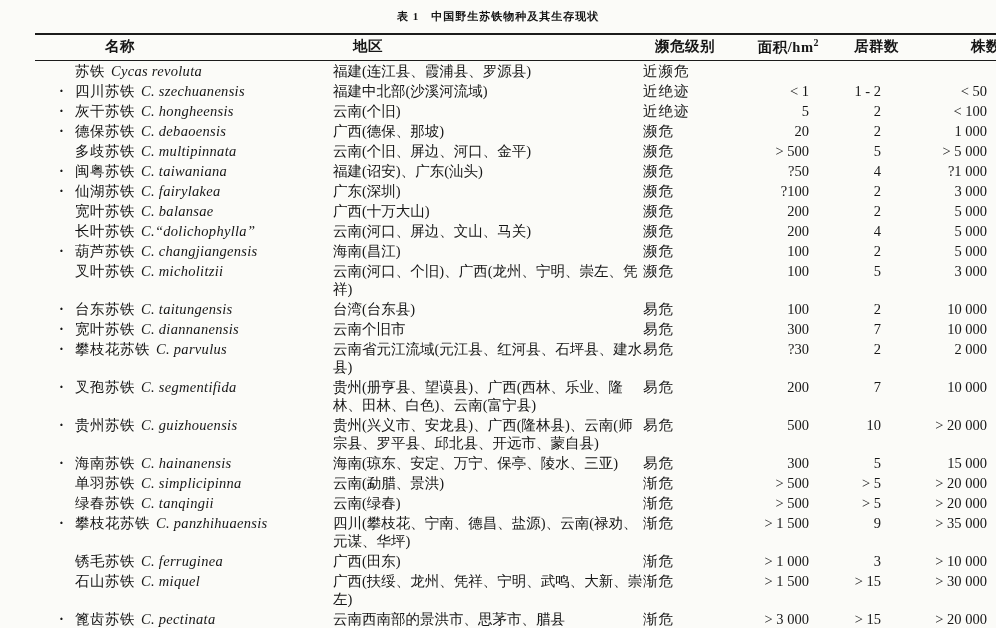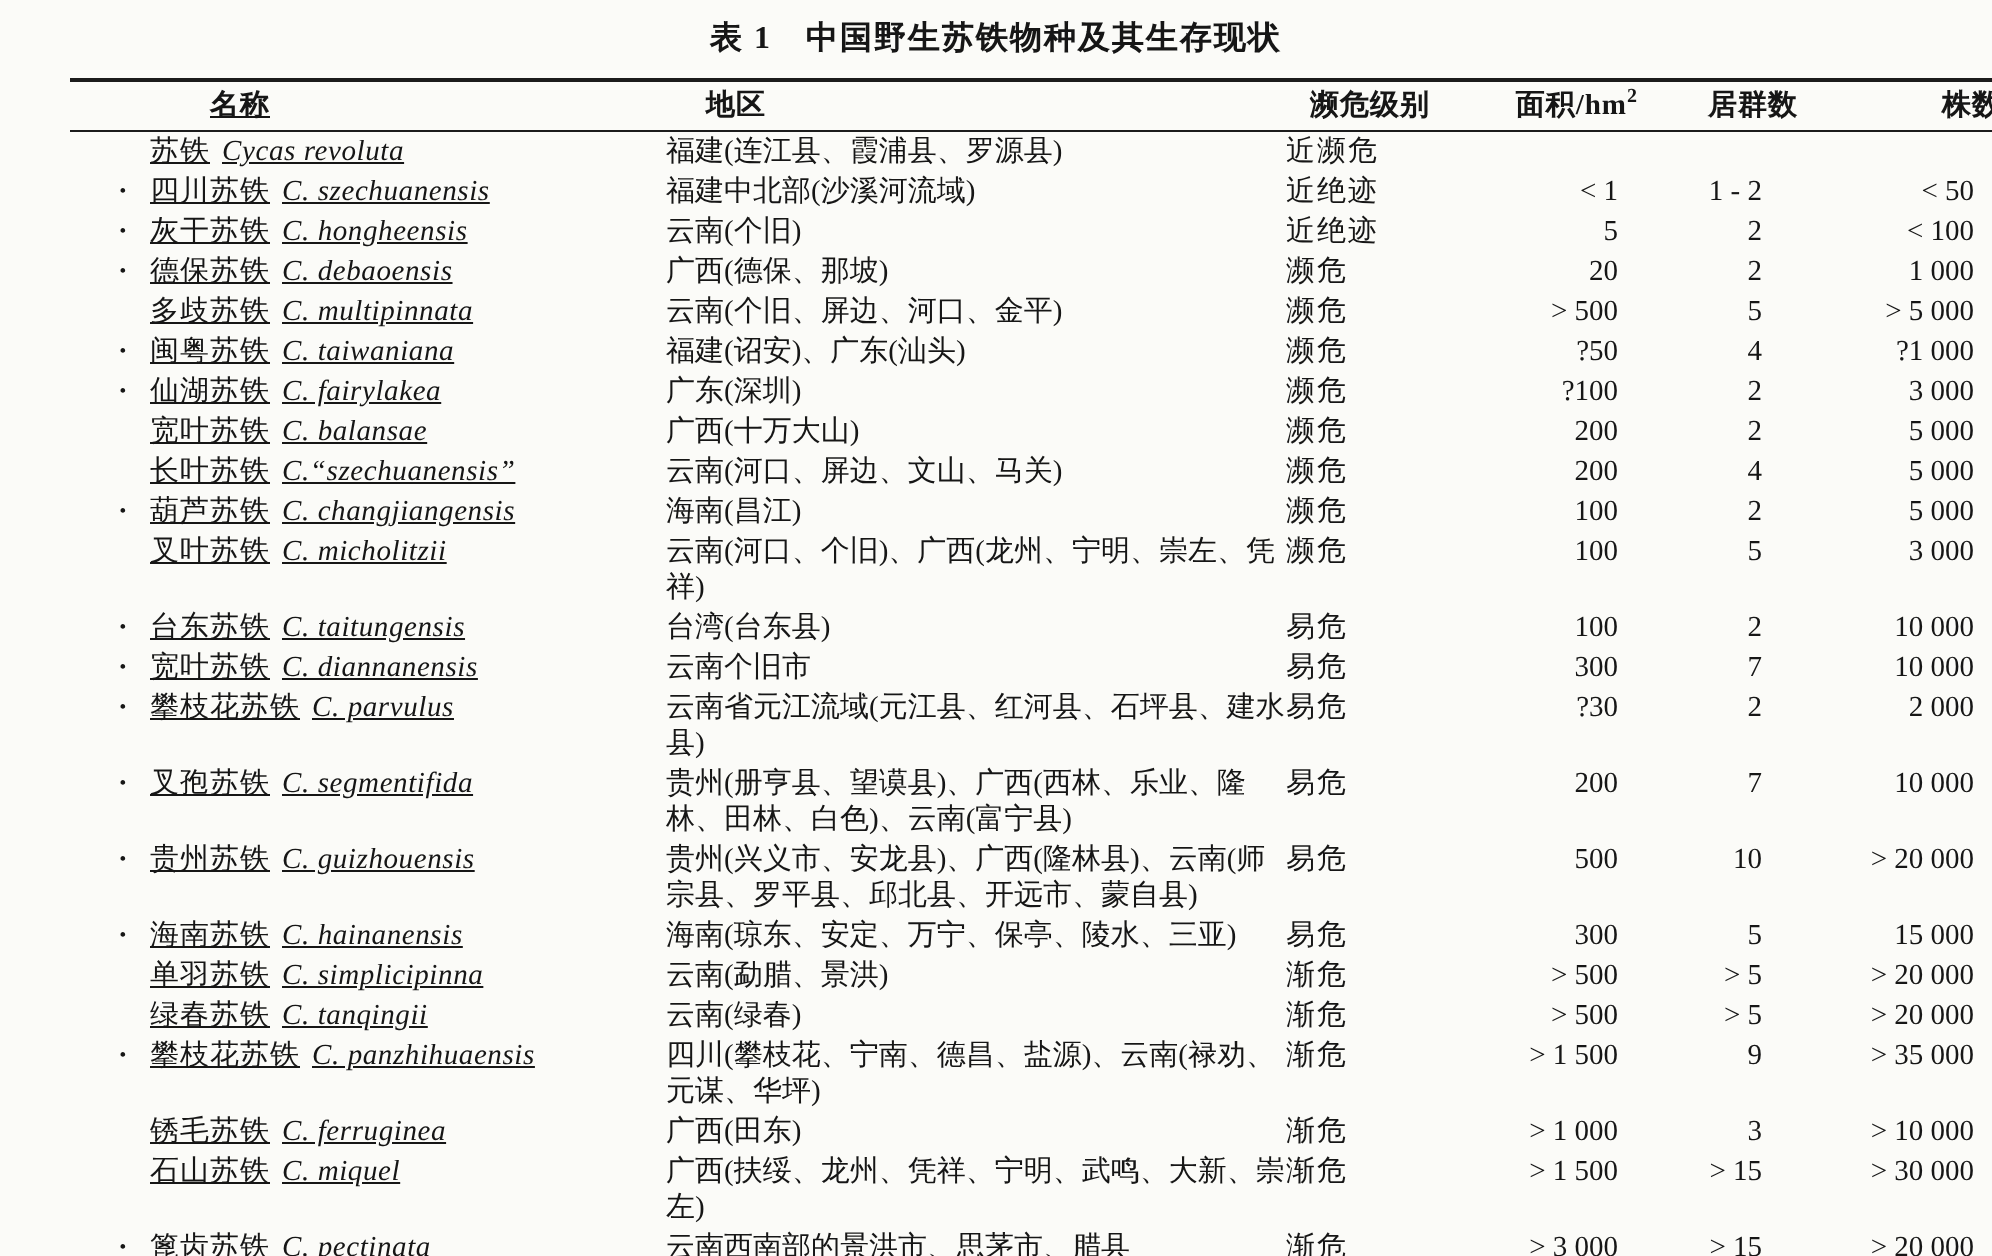--- a/index.html
+++ b/index.html
@@ -6,21 +6,21 @@
   body{
     width:996px;height:628px;
     background:#fbfbf8;
     color:#161616;
     font-family:"Liberation Serif","DejaVu Serif",serif;
     overflow:hidden;
   }
   .page{width:996px;height:628px;position:relative;}
   .title{
     text-align:center;
-    font-size:16px;
+    font-size:11px;
     font-weight:bold;
     padding-top:9px;
     letter-spacing:1px;
   }
   table{
     margin:9px 14px 0 35px;
     width:947px;
     border-collapse:collapse;
     table-layout:fixed;
     border-top:2.5px solid #1c1c1c;
@@ -34,21 +34,21 @@
     letter-spacing:0.5px;
     white-space:nowrap;
   }
   td{
     font-size:14.5px;
     line-height:18px;
     padding:1px 0;
     vertical-align:top;
   }
   
-  .c-name{width:228px;text-align:left;text-decoration:underline;}
+  .c-name{width:228px;text-align:left;}
   .c-region{width:290px;text-align:left;}
   .c-level{width:84px;}
   .c-area{width:92px;}
   .c-pop{width:80px;}
   .c-plants{width:102px;}
   th.c-name{text-align:left;padding-left:70px;}
   th.c-region{text-align:left;padding-left:20px;font-family:Liberation Mono, monospace;}
   th.c-area,th.c-pop,th.c-plants{text-align:right;}
   td.c-name{padding-left:40px;}
   td.c-area{text-align:right;padding-right:10px;white-space:nowrap;}
@@ -164,21 +164,21 @@
     <td class="c-name"><span class="dot"></span><span class="cn">宽叶苏铁</span><span class="latin">C. balansae</span></td>
     <td class="c-region">广西(十万大山)</td>
     <td class="c-level">濒危</td>
     <td class="c-area">200</td>
     <td class="c-pop">2</td>
     <td class="c-plants">5 000</td>
 
   </tr>
 
   <tr>
-    <td class="c-name"><span class="dot"></span><span class="cn">长叶苏铁</span><span class="latin">C.“szechuanensis”</span></td>
+    <td class="c-name"><span class="dot"></span><span class="cn">长叶苏铁</span><span class="latin">C.“dolichophylla”</span></td>
     <td class="c-region">云南(河口、屏边、文山、马关)</td>
     <td class="c-level">濒危</td>
     <td class="c-area">200</td>
     <td class="c-pop">4</td>
     <td class="c-plants">5 000</td>
 
   </tr>
 
   <tr>
     <td class="c-name"><span class="dot">·</span><span class="cn">葫芦苏铁</span><span class="latin">C. changjiangensis</span></td>

